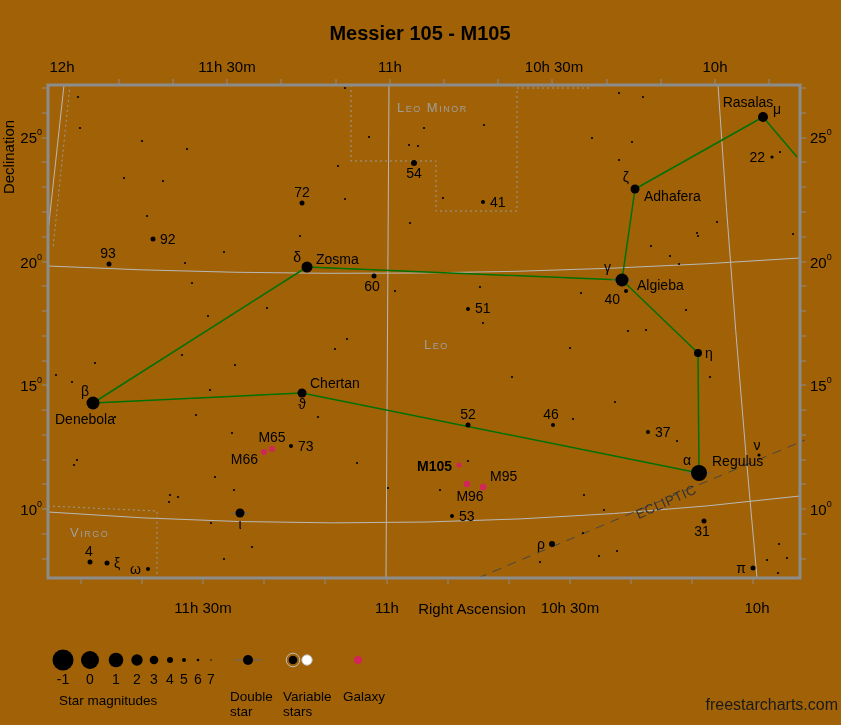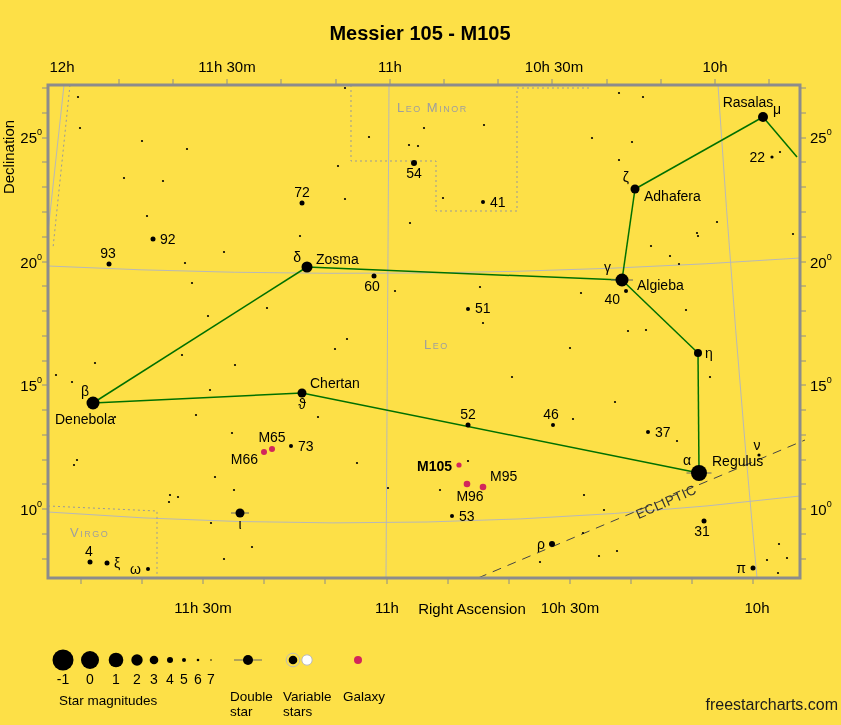--- a/index.html
+++ b/index.html
@@ -1,16 +1,16 @@
 <!DOCTYPE html>
 <html><head>
 <meta charset="utf-8">
 <style>
   html,body{margin:0;padding:0;background:#fff;}
-  .page{position:relative;width:841px;height:725px;background:#fde047;overflow:hidden;
+  .page{position:relative;width:841px;height:725px;background:#a16207;overflow:hidden;
         font-family:"Liberation Sans","DejaVu Sans",sans-serif;}
   svg text{font-family:"Liberation Sans","DejaVu Sans",sans-serif;fill:#000;}
   .title{font-size:20px;font-weight:bold;}
   .axis-label{font-size:15px;}
   .axis-title{font-size:15px;}
   .star-label{font-size:14px;}
   .const-name{font-size:13px;font-variant:small-caps;letter-spacing:1.5px;fill:#9e9e9e;}
   .grid{stroke:#b8b8b8;stroke-width:1;fill:none;}
   .boundary{stroke:#999;stroke-width:1;fill:none;stroke-dasharray:2 3;}
   .figure{stroke:#007000;stroke-width:1.5;fill:none;}

